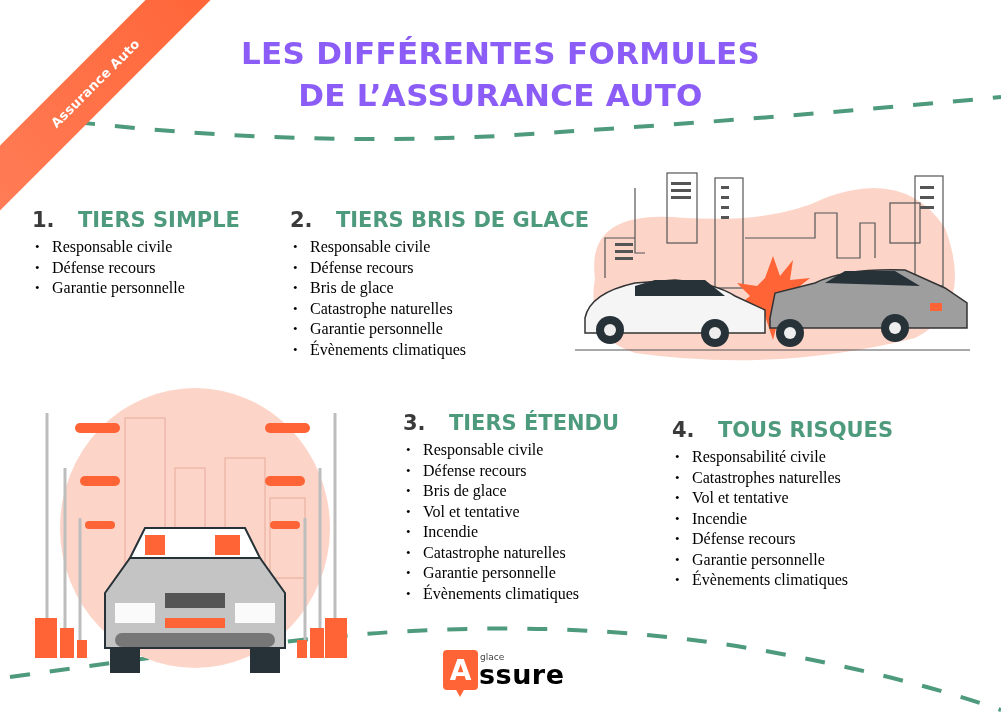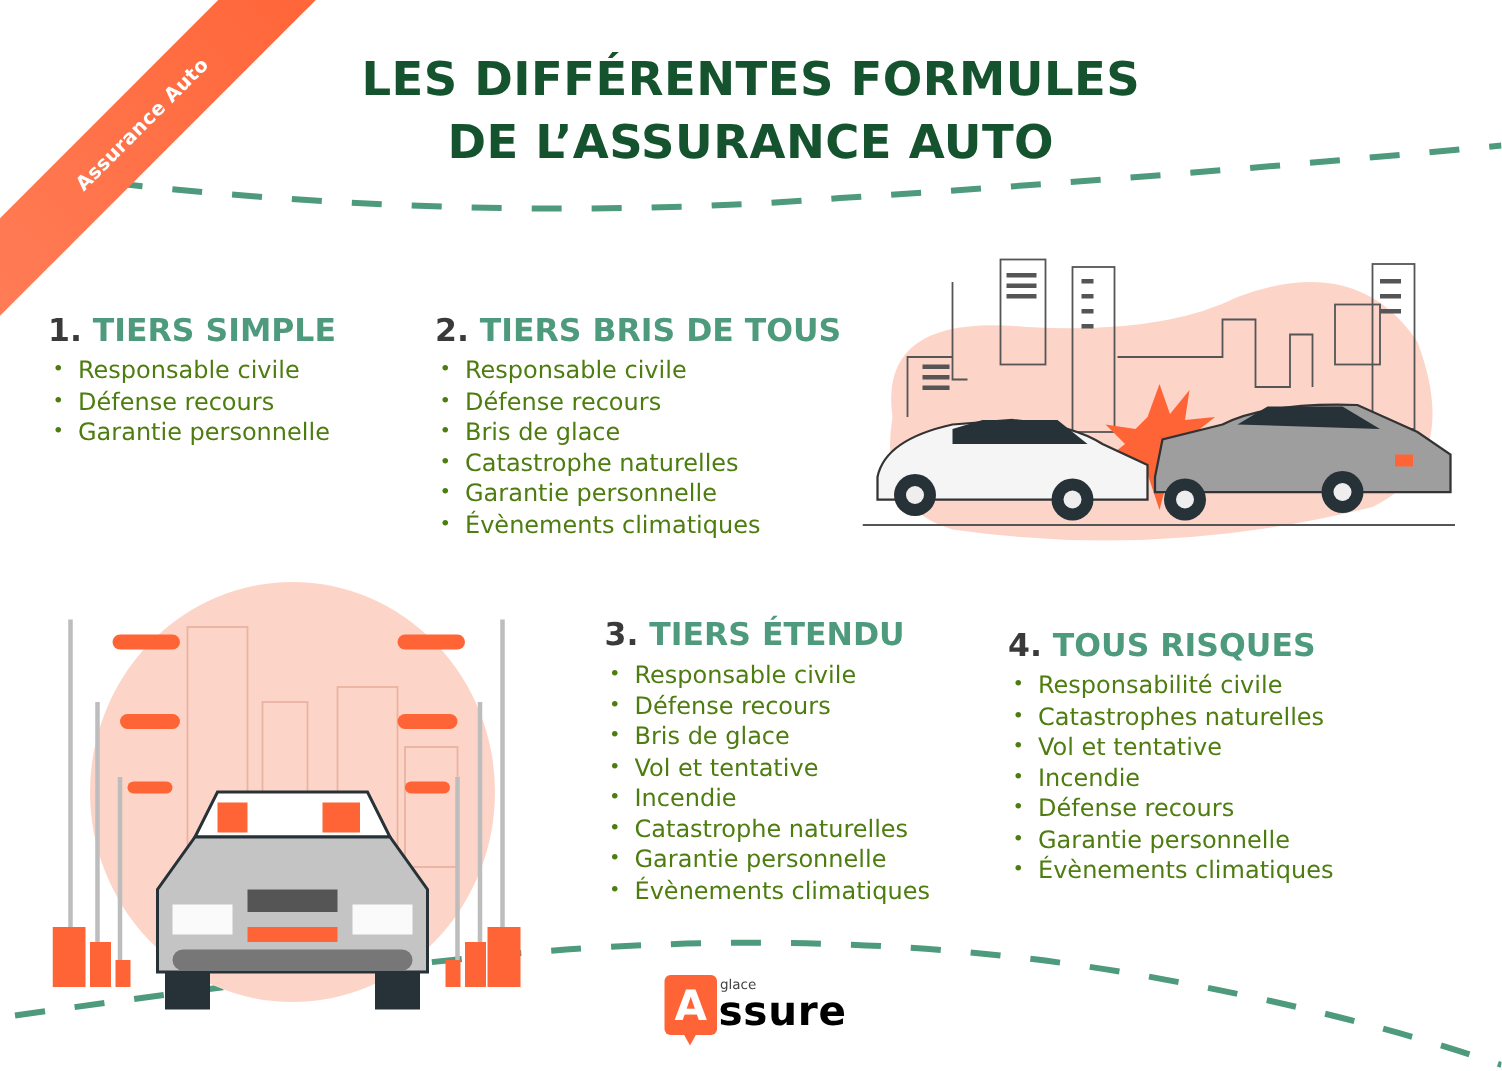--- a/index.html
+++ b/index.html
@@ -1,28 +1,28 @@
 <!DOCTYPE html>
 <html><head>
 <meta charset="utf-8">
 <style>
   html, body { margin:0; padding:0; }
   body { width:1001px; height:714px; position:relative; overflow:hidden; background:#ffffff;
          font-family:"DejaVu Sans","Liberation Sans",sans-serif; color:#3a3a3a; }
   .ribbon { position:absolute; left:-70px; top:60px; width:330px; height:46px; background:linear-gradient(90deg,#ff7d57,#ff6436);
             transform:rotate(-45deg); transform-origin:center; display:flex; align-items:center; justify-content:center; }
   .ribbon span { color:#fff; font-size:13px; font-weight:bold; letter-spacing:0.3px; }
-  .title { position:absolute; left:0; width:1001px; top:32px; text-align:center; font-weight:bold; font-size:31px; line-height:42px; color:#14532d; letter-spacing:0.3px; }
+  .title { position:absolute; left:0; width:1001px; top:32px; text-align:center; font-weight:bold; font-size:31px; line-height:42px; color:#8b5cf6; letter-spacing:0.3px; }
   .deco { position:absolute; left:0; top:0; width:1001px; height:714px; pointer-events:none; }
   .formula { position:absolute; }
   .formula h2 { margin:0 0 4px 0; font-size:21px; font-weight:bold; line-height:26px; white-space:nowrap; }
   .formula h2 .num { color:#3a3a3a; }
-  .formula h2 .name { color:#4e9a7d; }
+  .formula h2 .name { color:#4e9a7d;margin-left:16px; }
   .formula ul { margin:0; padding:0; list-style:none; }
-  .formula li { font-size:16px; line-height:20.5px; color:#4d7c0f; white-space:nowrap; padding-left:20px; position:relative; }
+  .formula li { font-size:16px; line-height:20.5px; color:#000000; white-space:nowrap; padding-left:20px; position:relative;font-family:Liberation Serif, serif; }
   .formula li::before { content:"•"; position:absolute; left:3px; top:0; font-size:13px; }
   .illus { position:absolute; }
   .logo { position:absolute; left:443px; top:650px; width:130px; height:50px; }
   .logo-box { position:absolute; left:0; top:0; width:35px; height:40px; background:#ff6436; border-radius:4px; color:#fff;
               font-size:28px; font-weight:bold; display:flex; align-items:center; justify-content:center; }
   .logo-tail { position:absolute; left:12px; top:38px; width:0; height:0; border-left:5px solid transparent; border-right:5px solid transparent; border-top:9px solid #ff6436; }
   .logo-comme { position:absolute; left:37px; top:2px; font-size:9px; color:#444; }
   .logo-ssure { position:absolute; left:36px; top:9px; font-size:27px; font-weight:bold; color:#000000; letter-spacing:0.5px; }
 </style>
 </head>
@@ -45,21 +45,21 @@
 <div class="formula" style="left:32px; top:207px;">
   <h2><span class="num">1.</span> <span class="name">TIERS SIMPLE</span></h2>
   <ul>
     <li>Responsable civile</li>
     <li>Défense recours</li>
     <li>Garantie personnelle</li>
   </ul>
 </div>
 
 <div class="formula" style="left:290px; top:207px;">
-  <h2><span class="num">2.</span> <span class="name">TIERS BRIS DE TOUS</span></h2>
+  <h2><span class="num">2.</span> <span class="name">TIERS BRIS DE GLACE</span></h2>
   <ul>
     <li>Responsable civile</li>
     <li>Défense recours</li>
     <li>Bris de glace</li>
     <li>Catastrophe naturelles</li>
     <li>Garantie personnelle</li>
     <li>Évènements climatiques</li>
   </ul>
 </div>
 

